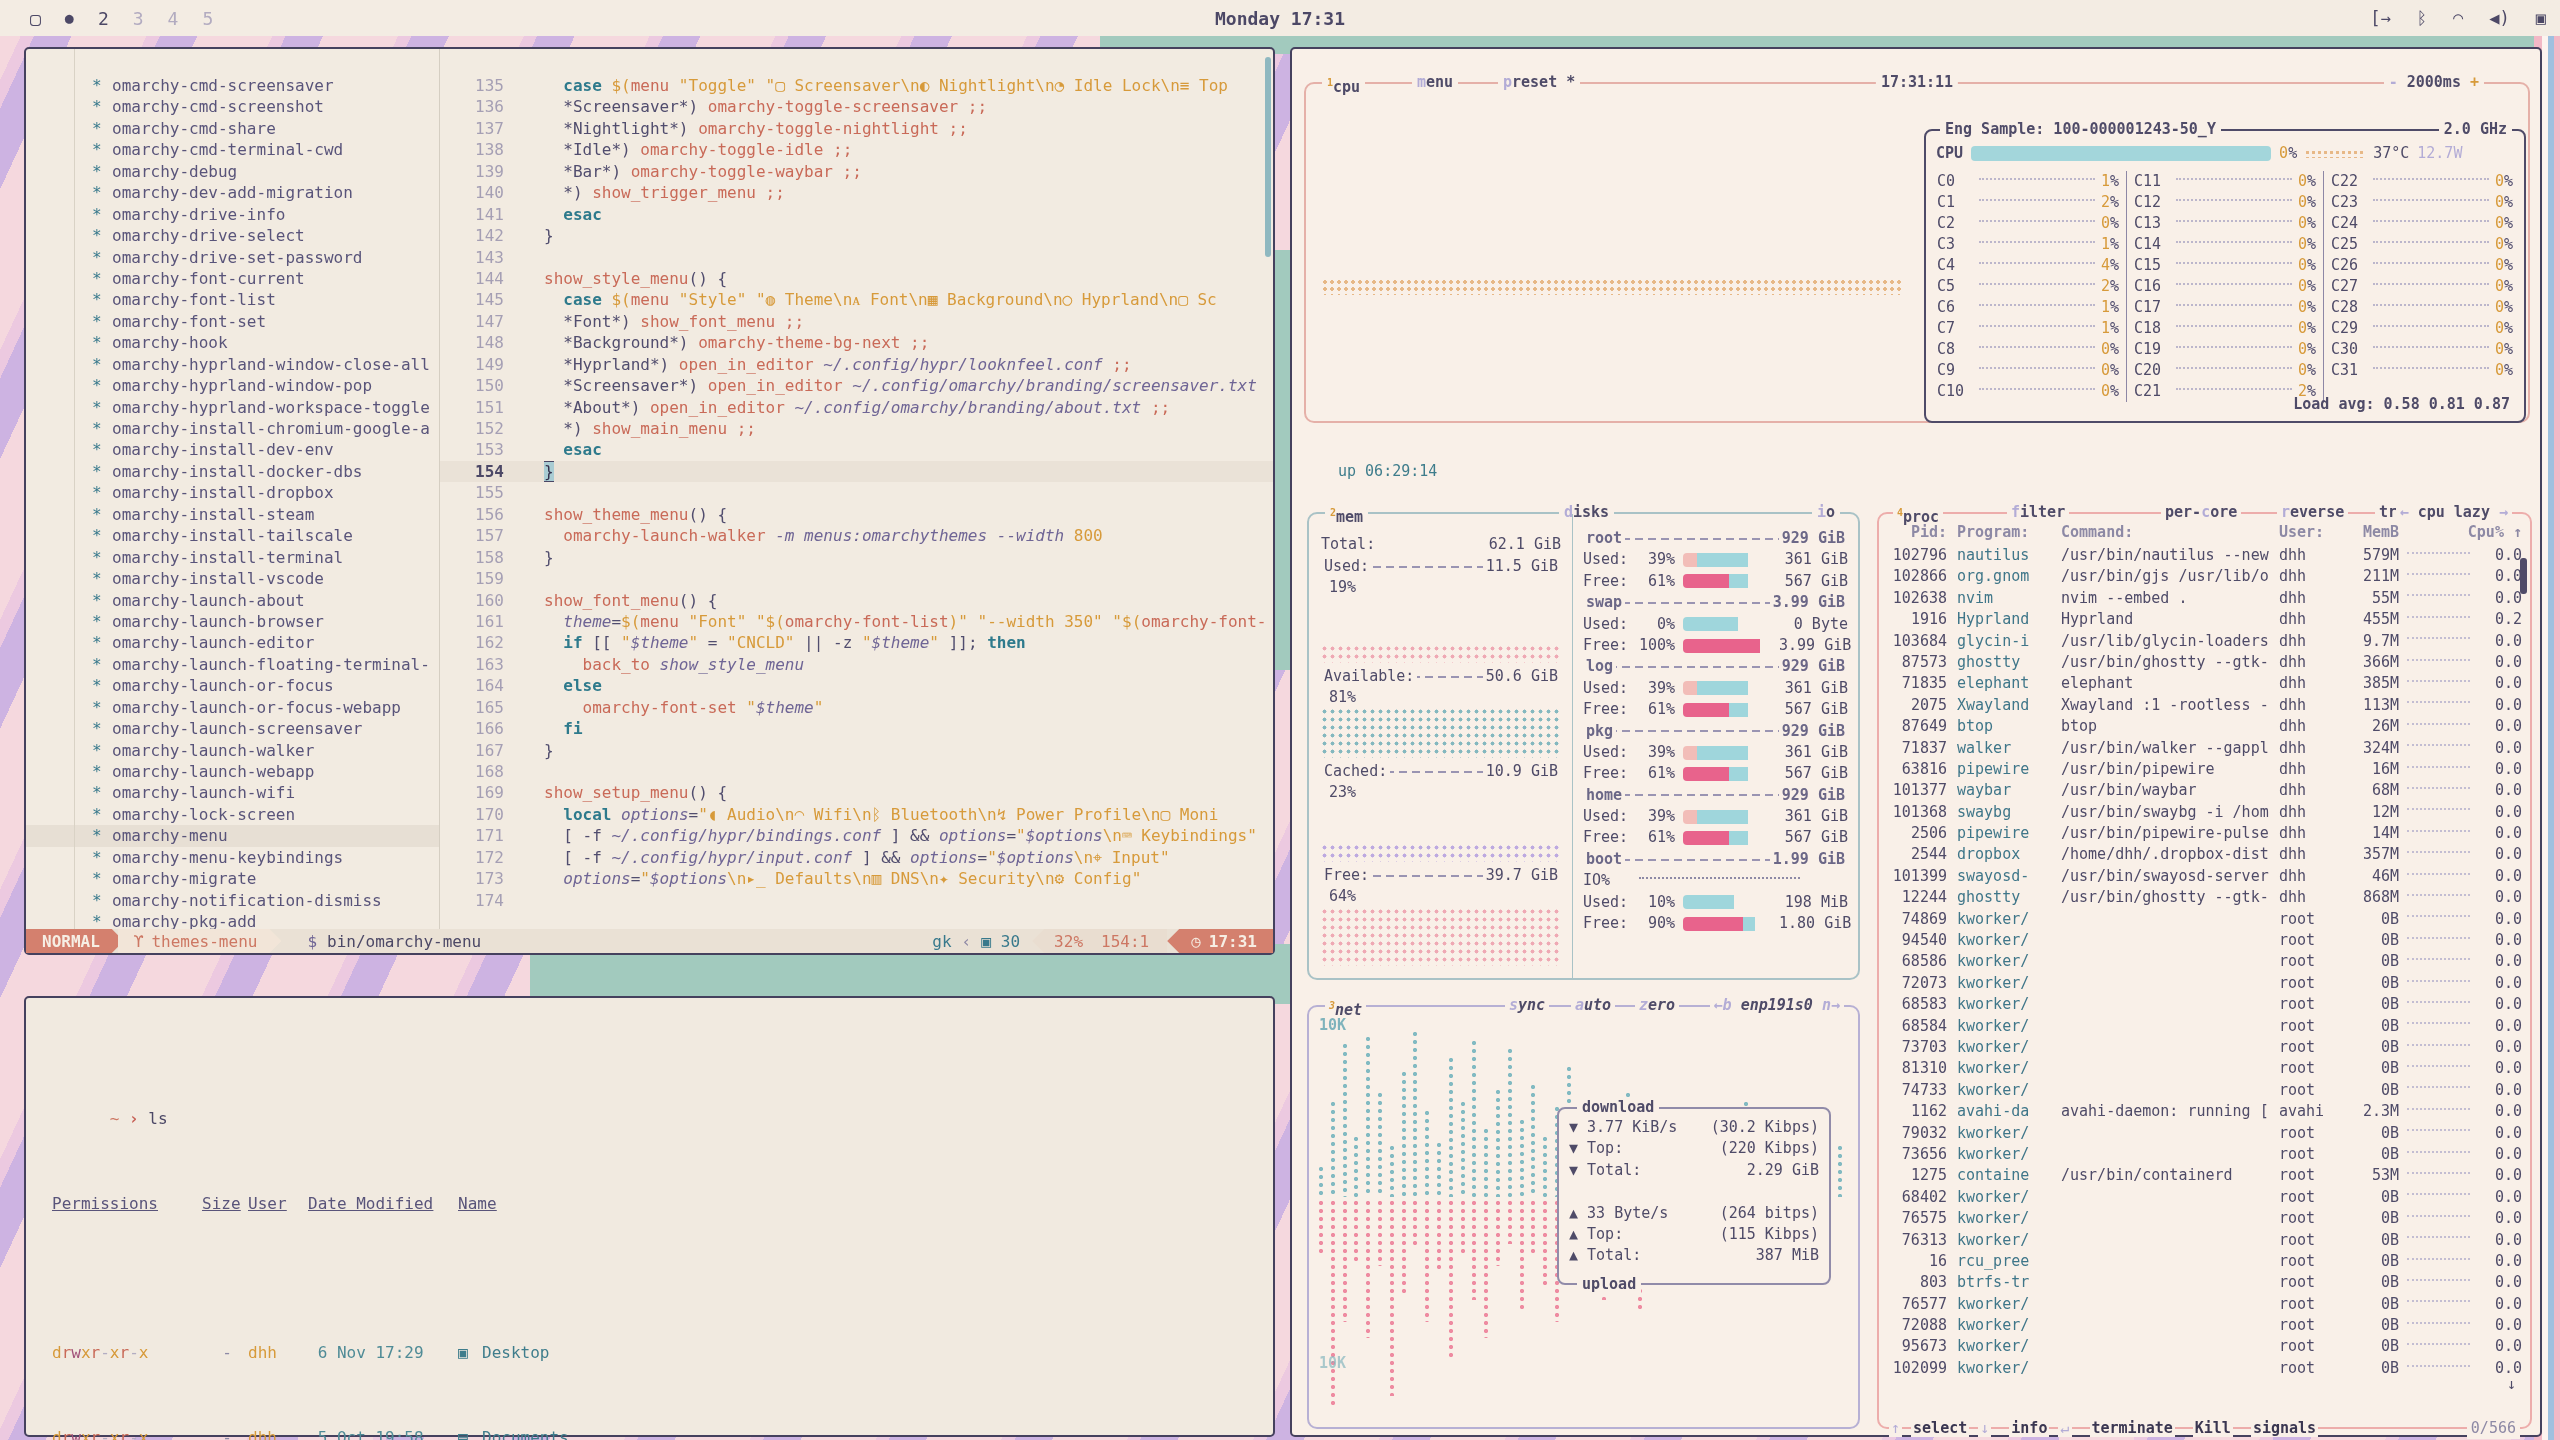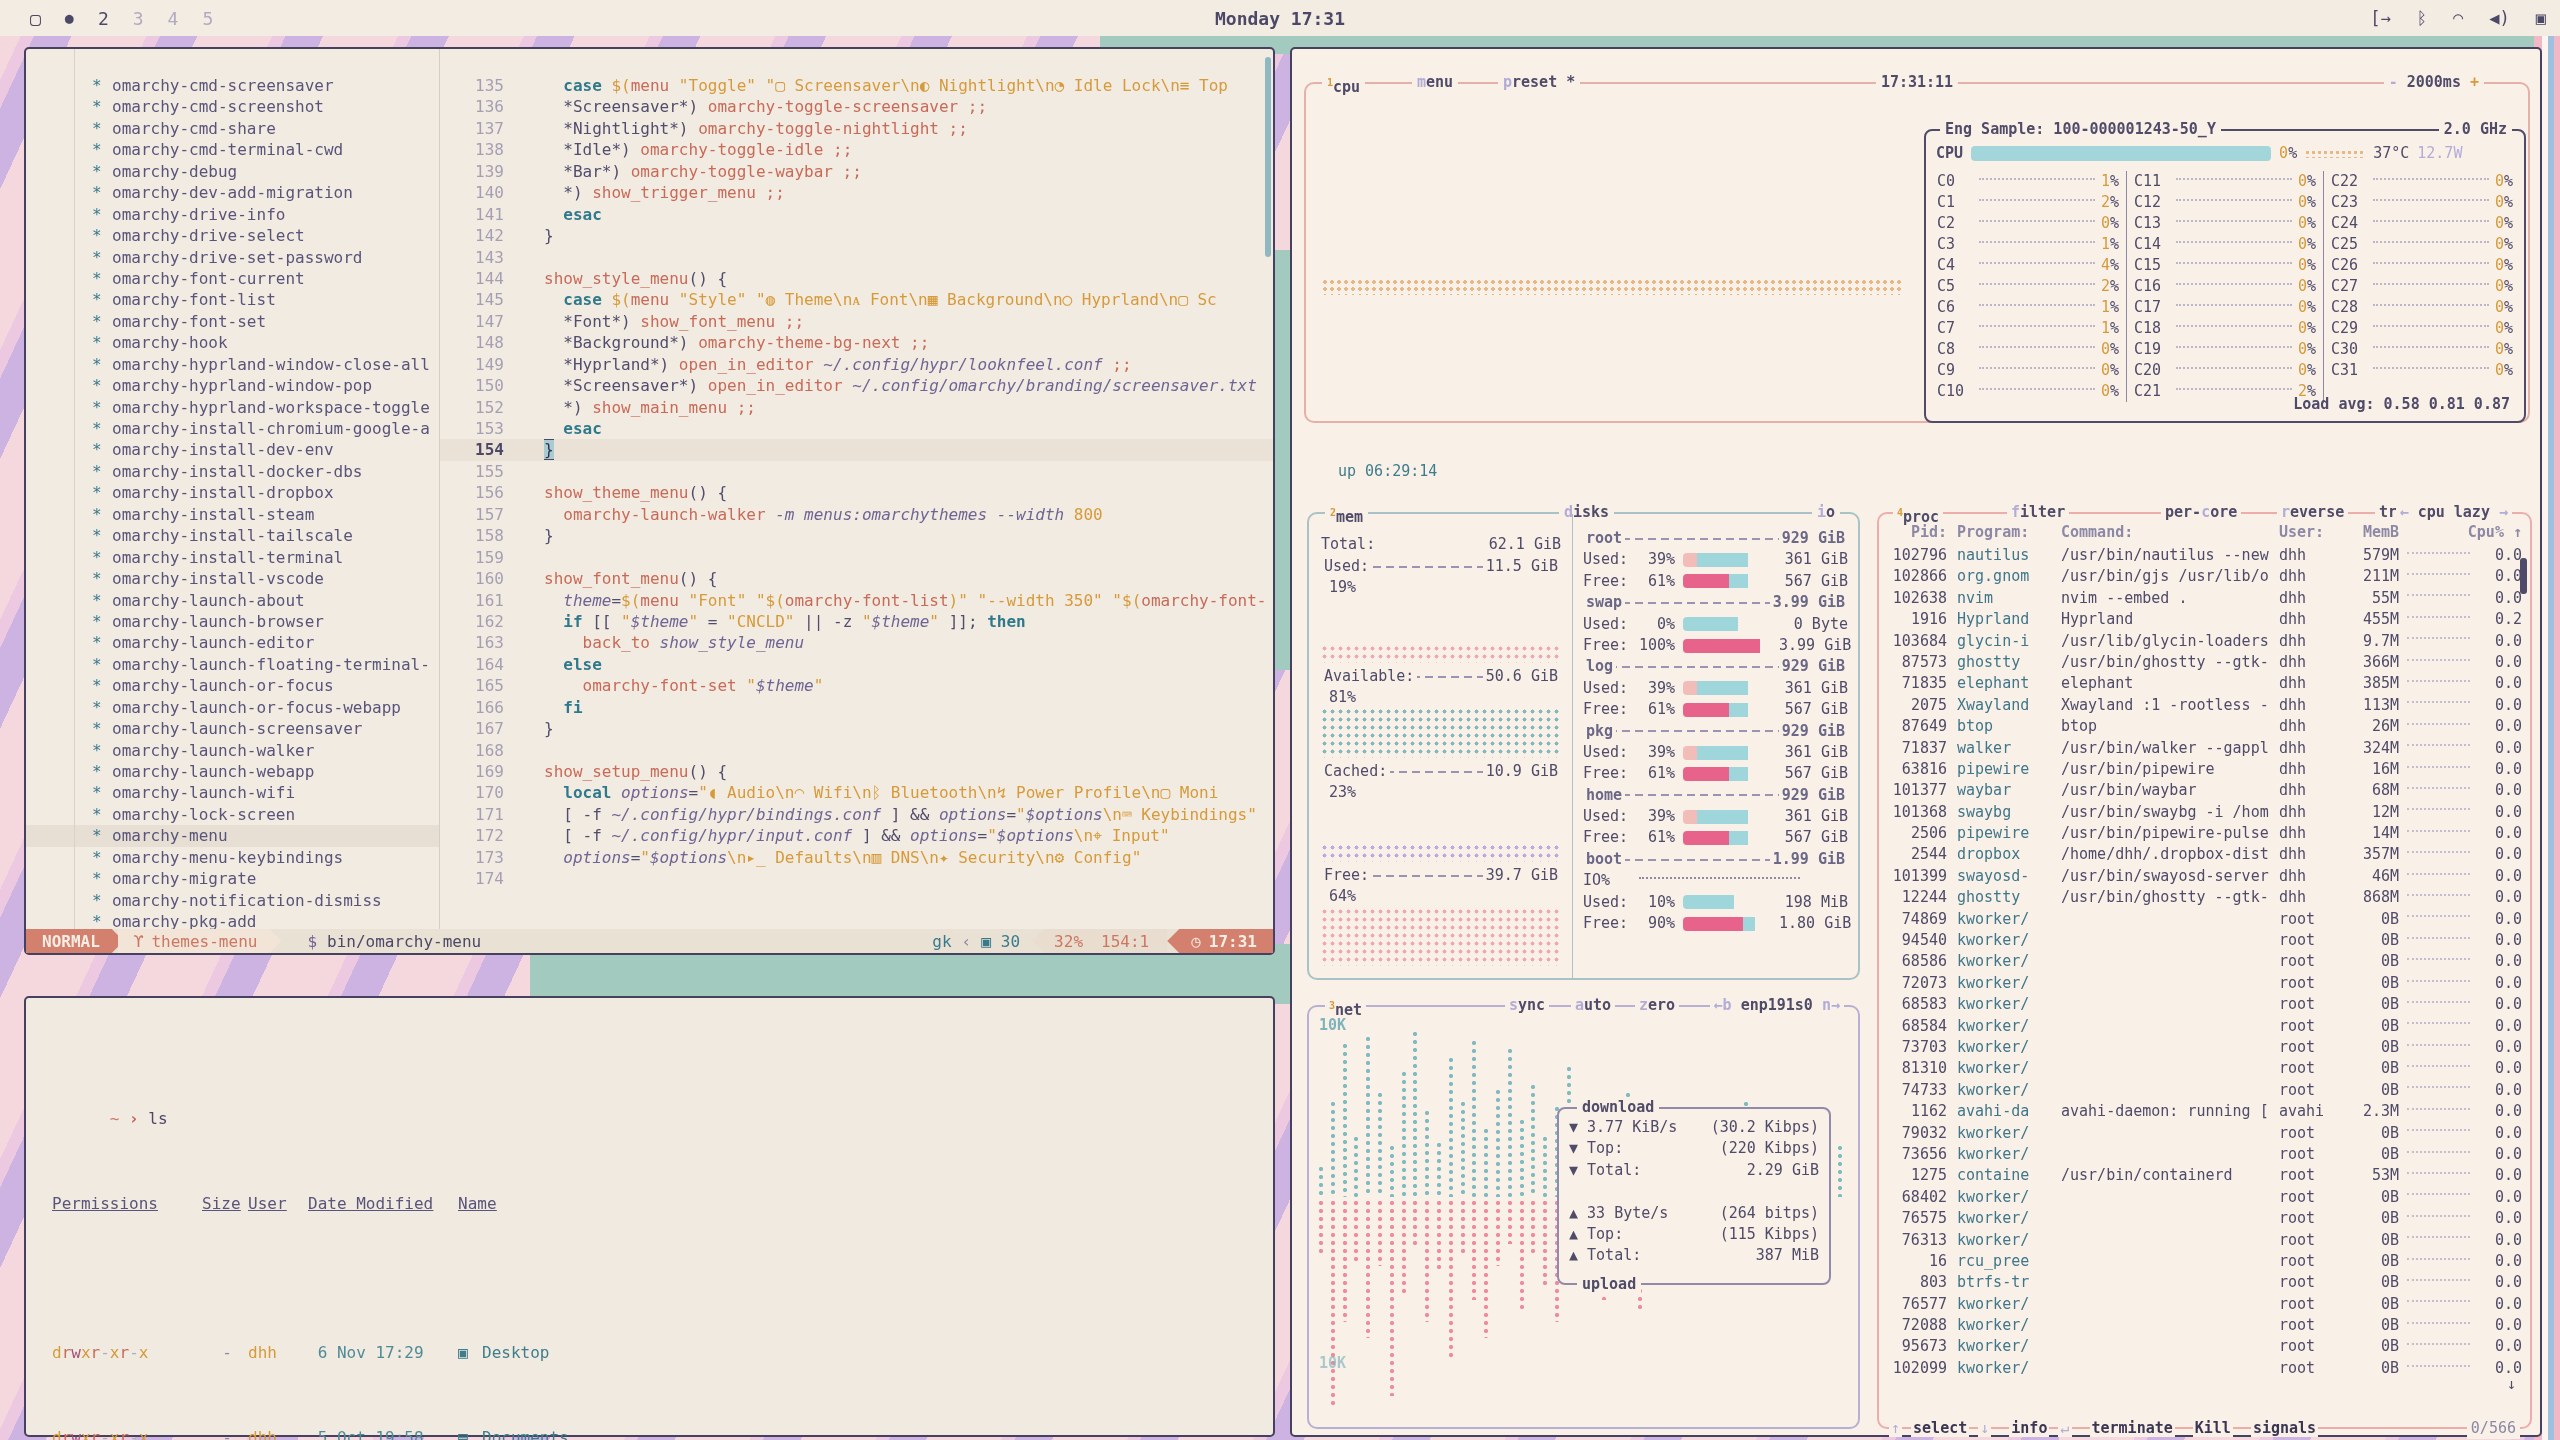--- a/index.html
+++ b/index.html
@@ -139,21 +139,21 @@
   .dsk-row .p{width:42px;flex:none;text-align:right;}
   .dbar{width:88px;height:14px;margin:0 8px;border-radius:4px;display:flex;overflow:hidden;flex:none;}
   .bseg{height:100%;display:block;}
   .bseg-t{background:#9fd6dc;}
   .bseg-p{background:#e8638c;}
   .bseg-pl{background:#f2bdb8;}
   .dsk-row .v{flex:1;text-align:right;}
   .dsk-row .ioleader{flex:1;border-bottom:2px dotted #8d89a5;margin:0 6px;transform:translateY(-3px);}
 
   #net-box{left:15px;top:956px;width:553px;height:424px;border-color:#b7b0d4;}
-  .net-tab{position:absolute;top:-12px;background:#f9f0e8;padding:0 4px;font-weight:bold;}
+  .net-tab{position:absolute;top:-12px;background:#f9f0e8;padding:0 4px;font-weight:bold;font-style:italic;}
   #net-down{position:absolute;left:8px;top:14px;width:534px;height:176px;display:flex;align-items:flex-end;}
   #net-up{position:absolute;left:8px;top:192px;width:534px;height:224px;display:flex;align-items:flex-start;}
   .netcol{width:9px;margin-right:2.8px;
     background-image:radial-gradient(circle at 4px 4px,currentColor 1.9px,transparent 2.3px);background-size:9px 8px;}
   .c-teal{color:#82bac2;}
   .c-pink{color:#ee8ba1;}
   #scale-top{position:absolute;left:10px;top:8px;color:#7fb3bc;font-weight:bold;}
   #scale-bottom{position:absolute;left:10px;top:346px;color:#7fb3bc;opacity:.65;font-weight:bold;}
   #updown-box{position:absolute;left:248px;top:100px;width:274px;height:178px;border:2px solid #918ba9;border-radius:8px;background:#f9f0e8;box-sizing:border-box;}
   #updown-box .blabel{left:18px;}
@@ -485,20 +485,24 @@
       <div class="crow">
         <span class="lnum">149</span>
         <span class="ltext"><span class="tk-p">  *Hyprland*)</span><span class="tk-f"> open_in_editor</span><span class="tk-v"> ~/.config/hypr/looknfeel.conf</span><span class="tk-c"> ;;</span></span>
       </div>
 
       <div class="crow">
         <span class="lnum">150</span>
         <span class="ltext"><span class="tk-p">  *Screensaver*)</span><span class="tk-f"> open_in_editor</span><span class="tk-v"> ~/.config/omarchy/branding/screensaver.txt</span></span>
       </div>
 
+      <div class="crow">
+        <span class="lnum">151</span>
+        <span class="ltext"><span class="tk-p">  *About*)</span><span class="tk-f"> open_in_editor</span><span class="tk-v"> ~/.config/omarchy/branding/about.txt</span><span class="tk-c"> ;;</span></span>
+      </div>
 
       <div class="crow">
         <span class="lnum">152</span>
         <span class="ltext"><span class="tk-p">  *)</span><span class="tk-f"> show_main_menu</span><span class="tk-c"> ;;</span></span>
       </div>
 
       <div class="crow">
         <span class="lnum">153</span>
         <span class="ltext"><span class="tk-k">  esac</span></span>
       </div>

